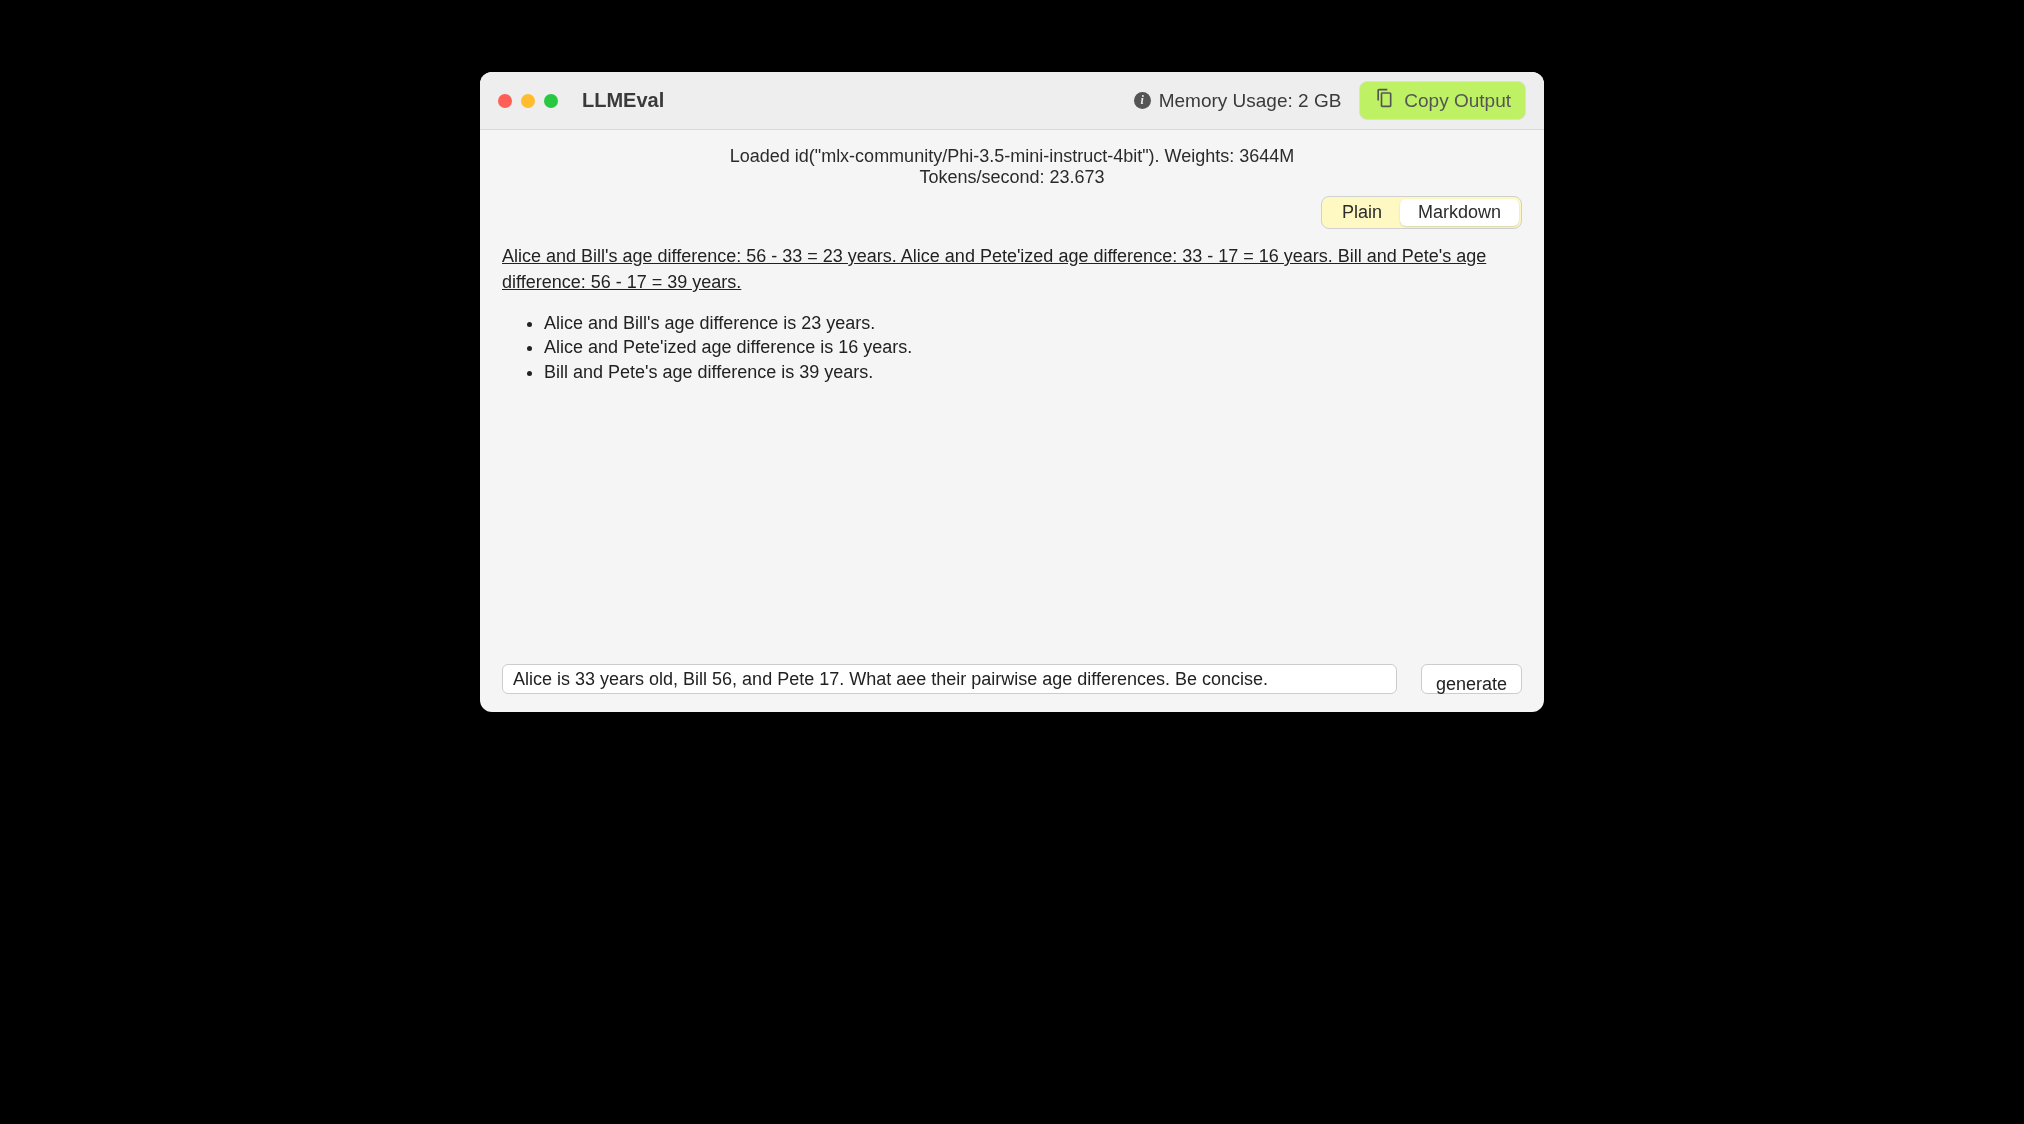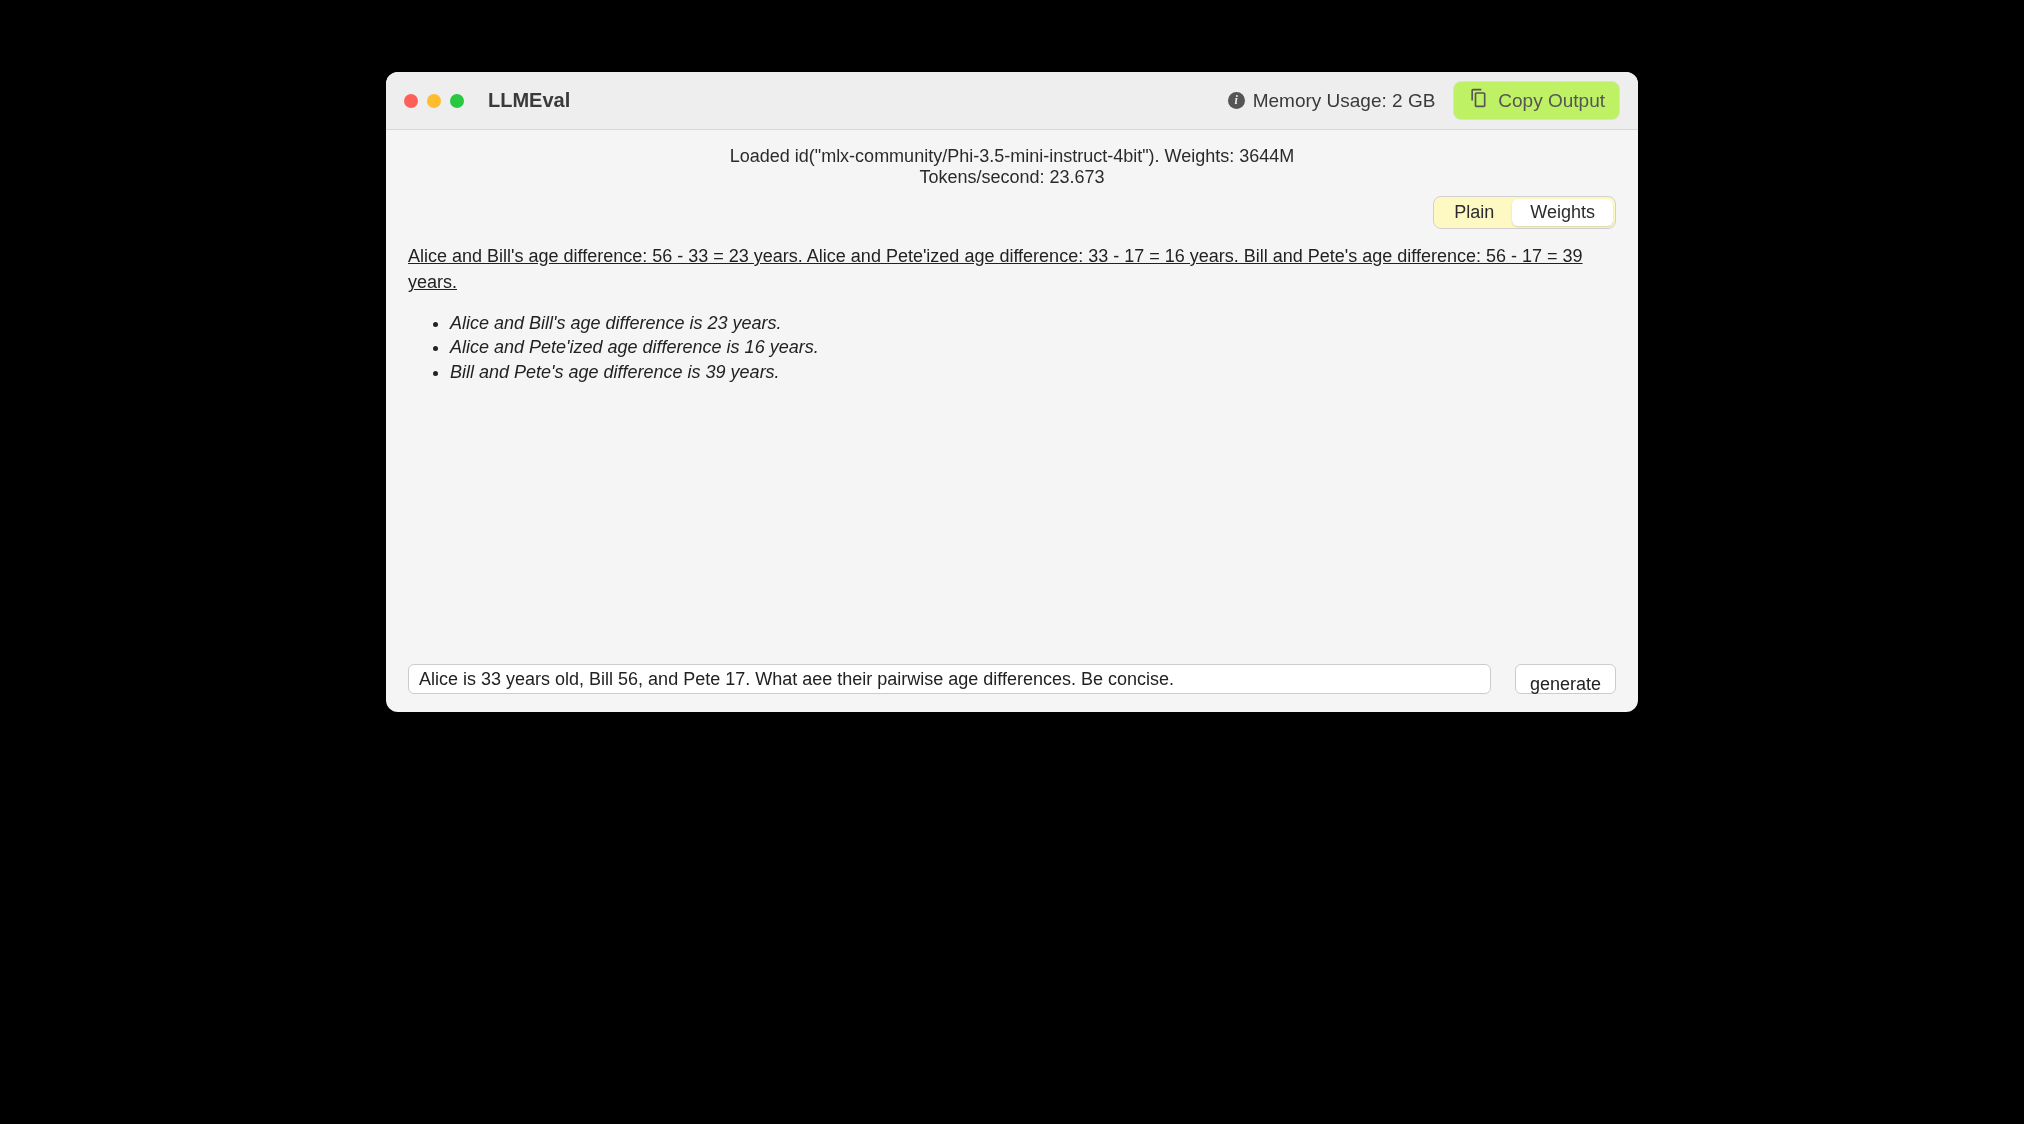--- a/index.html
+++ b/index.html
@@ -11,21 +11,21 @@
       background: #000;
       font-family: -apple-system, BlinkMacSystemFont, "Segoe UI", Helvetica, Arial, sans-serif;
       width: 2024px;
       height: 1124px;
       display: flex;
       align-items: flex-start;
       justify-content: center;
       padding-top: 72px;
     }
     .window {
-      width: 1252px;
+      width: 1064px;
       height: 640px;
       background: #f5f5f5;
       border-radius: 12px;
       box-shadow: 0 20px 60px rgba(0,0,0,0.5);
       display: flex;
       flex-direction: column;
       overflow: hidden;
     }
     .titlebar {
       height: 58px;
@@ -141,21 +141,20 @@
     .output-para {
       margin-bottom: 16px;
       text-decoration: underline;
     }
     .output-list {
       padding-left: 42px;
       margin-top: 2px;
     }
     .output-list li {
       line-height: 1.35;
-      font-style: italic;
     }
     .input-row {
       display: flex;
       align-items: center;
       gap: 24px;
       padding: 10px 22px 18px 22px;
     }
     .prompt-input {
       flex: 1;
       height: 30px;
@@ -207,21 +206,21 @@
   </div>
 
   <div class="info-row">
     <span>Loaded id("mlx-community/Phi-3.5-mini-instruct-4bit").  Weights: 3644M</span>
     <span>Tokens/second: 23.673</span>
   </div>
 
   <div class="segmented-row">
     <div class="segmented">
       <div class="seg-item">Plain</div>
-      <div class="seg-item active">Weights</div>
+      <div class="seg-item active">Markdown</div>
     </div>
   </div>
 
   <div class="output-area">
     <p class="output-para">Alice and Bill's age difference: 56 - 33 = 23 years. Alice and Pete'ized age difference: 33 - 17 = 16 years. Bill and Pete's age difference: 56 - 17 = 39 years.</p>
     <ul class="output-list">
       <li>Alice and Bill's age difference is 23 years.</li>
       <li>Alice and Pete'ized age difference is 16 years.</li>
       <li>Bill and Pete's age difference is 39 years.</li>
     </ul>

